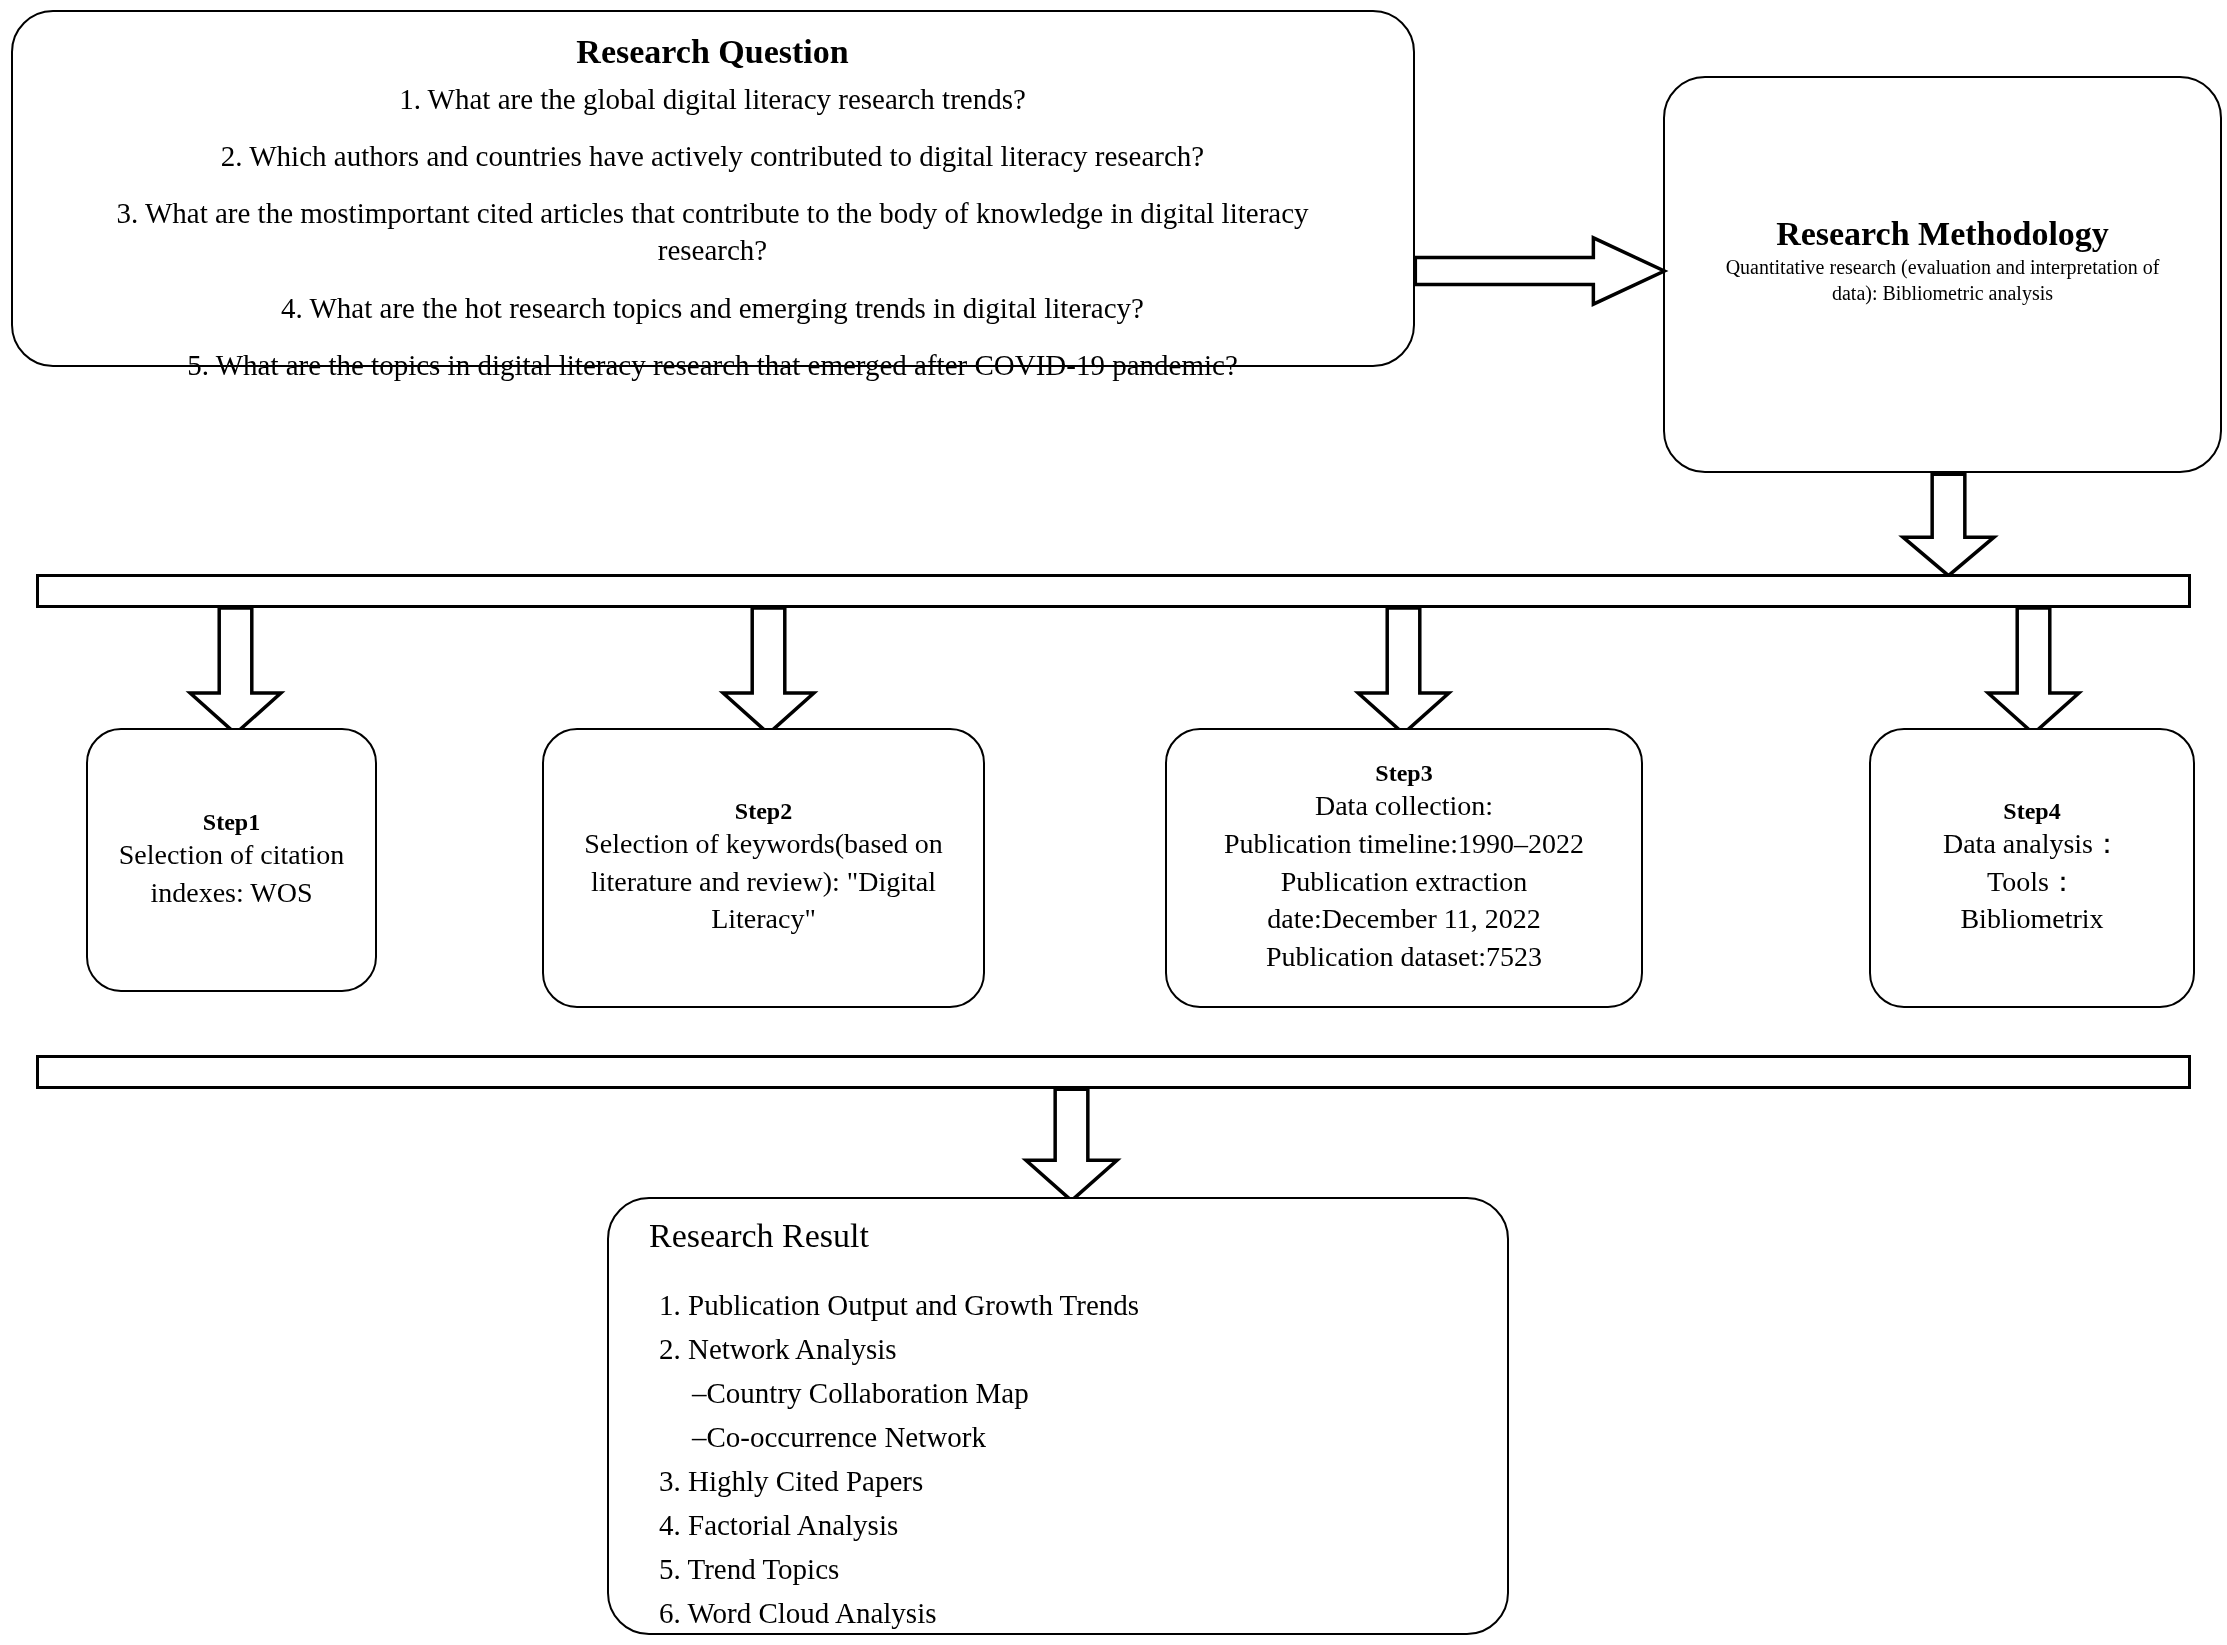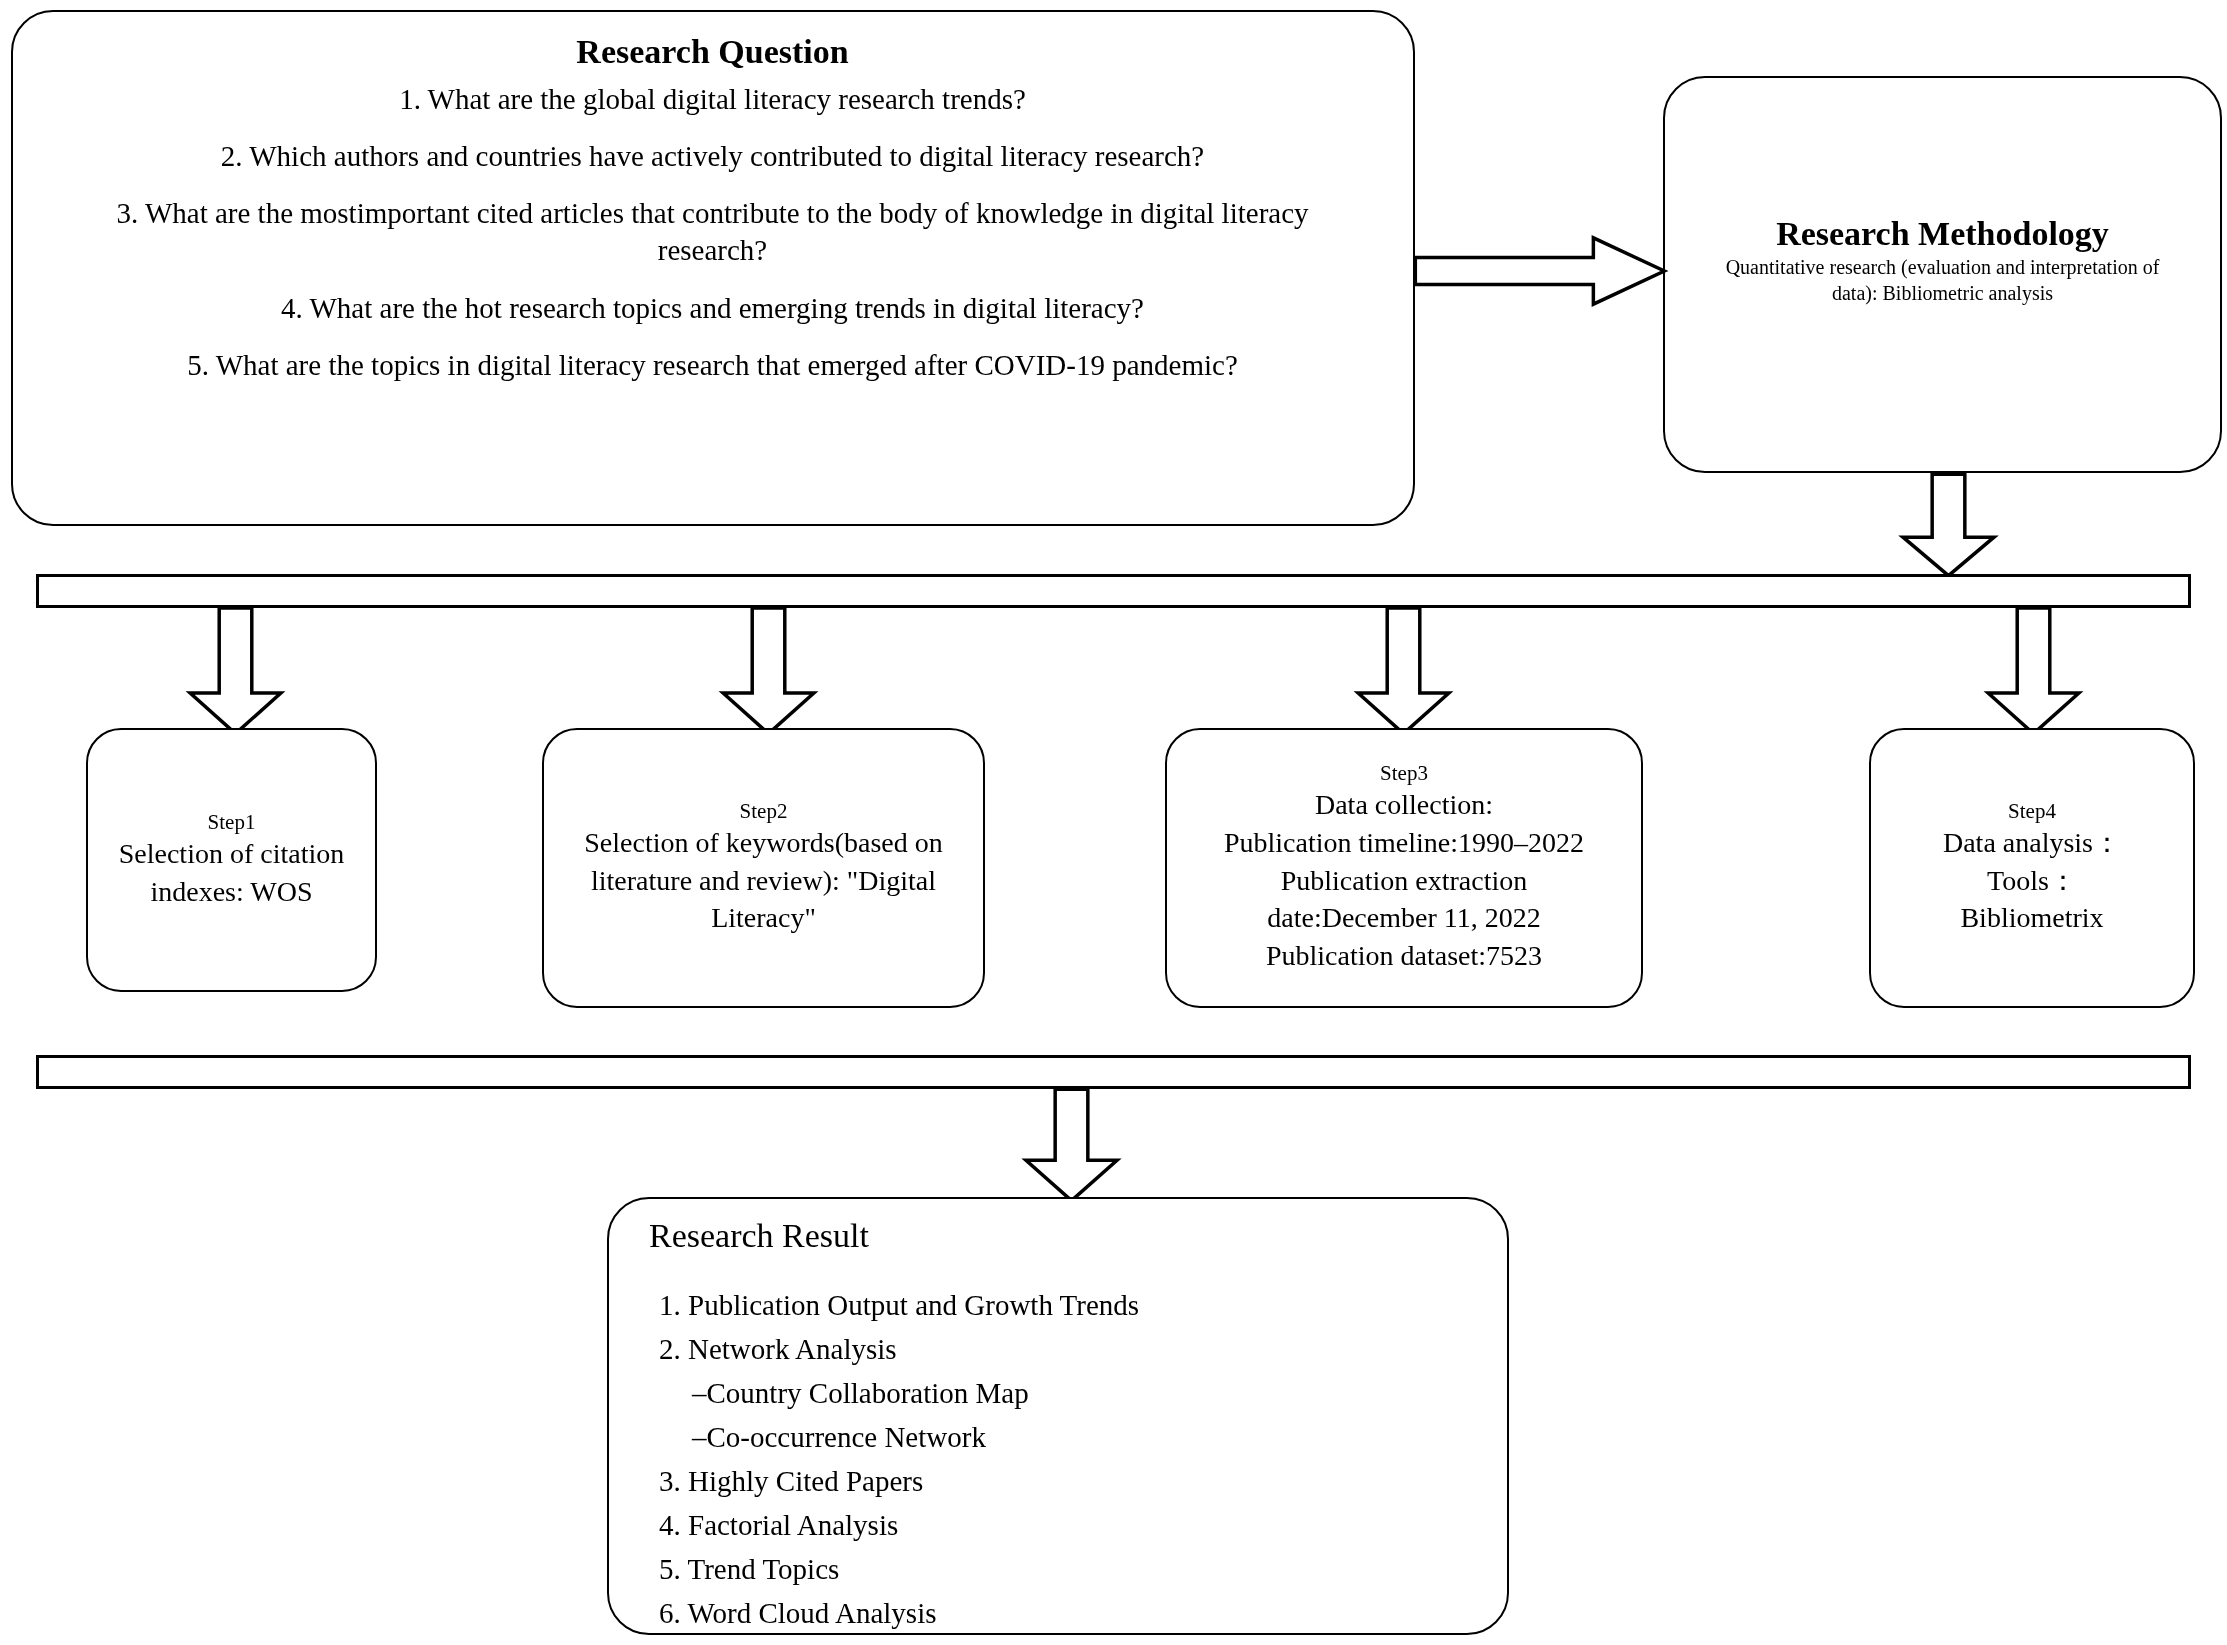--- a/index.html
+++ b/index.html
@@ -71,21 +71,21 @@
   #rm-title { font-size: 34px; margin-top: 137px; }
   #rm-body {
     font-size: 20px;
     text-align: center;
     line-height: 1.30;
     width: 86%;
     margin-top: 1.2px;
   }
 
   
-  .step-title { font-size: 21px; font-weight: normal; }
+  .step-title { font-size: 24px; font-weight: bold; }
   .step-body { font-size: 28px; line-height: 1.35; text-align: center; width: 94%; }
 
   
   #rr-title {
     font-size: 34px;
     font-weight: normal;
     align-self: flex-start;
     margin: 17.5px 0 0 40px;
   }
   #rr-list {
@@ -107,21 +107,21 @@
     stroke: #000000;
     stroke-width: 6;
     stroke-linejoin: miter;
   }
 </style>
 </head>
 <body>
 
 <div id="canvas">
 
-  <div class="rbox" id="box-research-question" style="left:10.5px; top:10px; width:1404px; height:516px;font-family:Liberation Serif, serif;">
+  <div class="rbox" id="box-research-question" style="left:10.5px; top:10px; width:1404px; height:357px;font-family:Liberation Serif, serif;">
     <div class="title" id="rq-title">Research Question</div>
     <div id="rq-list">
       <div class="q">1. What are the global digital literacy research trends?</div>
       <div class="q">2. Which authors and countries have actively contributed to digital literacy research?</div>
       <div class="q" style="max-width:1200px;">3. What are the mostimportant cited articles that contribute to the body of knowledge in digital literacy research?</div>
       <div class="q">4. What are the hot research topics and emerging trends in digital literacy?</div>
       <div class="q">5. What are the topics in digital literacy research that emerged after COVID-19 pandemic?</div>
     </div>
   </div>
 

